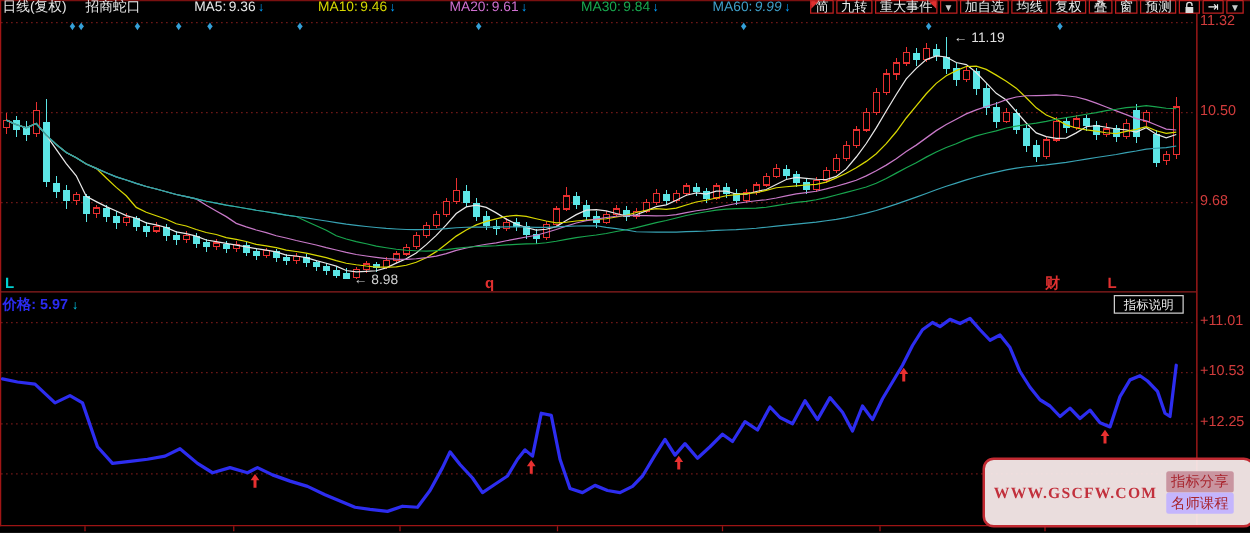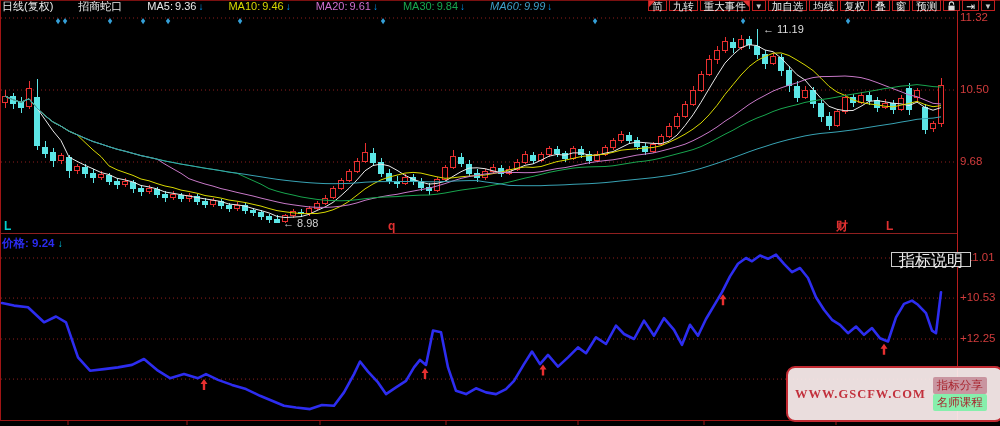--- a/index.html
+++ b/index.html
@@ -1,40 +1,40 @@
 <!DOCTYPE html>
 <html><head>
 <meta charset="utf-8">
 <style>
   html,body{margin:0;padding:0;background:#222;}
   #app{position:relative;width:1000px;height:426px;background:#000;overflow:hidden;
        font-family:"Liberation Sans","DejaVu Sans",sans-serif;}
   #chart-svg{position:absolute;left:0;top:0;}
   
   #topbar{position:absolute;left:2px;top:0;height:13px;display:flex;align-items:center;
-          gap:25px;font-size:11px;line-height:13px;white-space:nowrap;}
+          gap:15px;font-size:11px;line-height:13px;white-space:nowrap;}
   #topbar .wh{color:#e8e8e8;}
-  .ma-item{display:flex;gap:2px;align-items:center;}
+  .ma-item{display:flex;gap:2px;align-items:center;margin-left:28px;}
   .dn-arrow{color:#00a0ff;font-weight:bold;font-size:10px;}
   
   #toolbar{position:absolute;right:5px;top:0;display:flex;gap:2px;align-items:flex-start;}
   .tbtn{position:relative;border:1px solid #c02020;background:#000;color:#ececec;
         font-size:10.5px;line-height:11px;height:11px;padding:0 3px;cursor:pointer;}
   .tbtn.small{color:#c8c8c8;font-size:8px;padding:0 2px;}
   .badge-tl::before{content:"";position:absolute;left:0;top:0;border:3px solid transparent;
         border-left-color:#e03030;border-top-color:#e03030;}
   .badge-tr::after{content:"";position:absolute;right:0;top:0;border:3px solid transparent;
         border-right-color:#e03030;border-top-color:#e03030;}
   
   .axis-label{position:absolute;left:960px;font-size:11.5px;color:#d23c3c;}
   
   #price-readout{position:absolute;left:2px;top:236px;font-size:11.5px;color:#2b2bf0;font-weight:bold;}
   #price-readout .dn-arrow{color:#00c8e8;}
-  #indicator-help{position:absolute;left:891px;top:252px;border:1px solid #cdcdcd;background:#000;
-        color:#ececec;font-size:16px;line-height:15px;height:15px;padding:0 7px;cursor:pointer;}
+  #indicator-help{position:absolute;left:891px;top:236px;border:1px solid #cdcdcd;background:#000;
+        color:#ececec;font-size:10px;line-height:15px;height:15px;padding:0 7px;cursor:pointer;}
   
   #watermark{position:absolute;right:-4px;top:366px;width:200px;height:52px;
         border:2px solid #c22a32;border-radius:9px;background:rgba(252,238,238,0.93);
         display:flex;align-items:center;gap:7px;padding:0 7px;}
   #wm-title{font-size:20px;font-weight:bold;color:#cf3545;letter-spacing:2px;line-height:22px;}
   #wm-url{font-family:"Liberation Serif","DejaVu Serif",serif;font-size:12.5px;font-weight:bold;
         color:#c2303c;letter-spacing:1px;}
   .wm-badge{display:block;font-size:11.5px;color:#a8252e;padding:1px 4px;margin:0 0;
         border-radius:2px;text-align:center;white-space:nowrap;}
 </style>
@@ -360,21 +360,21 @@
       <span class="ma-txt" style="color: rgb(207, 111, 207);">MA20:</span>
         <span class="ma-txt" style="color: rgb(207, 111, 207);">9.61</span>
         <span class="dn-arrow">↓</span>
     </span>
     <span class="ma-item">
       <span class="ma-txt" style="color: rgb(24, 168, 79);">MA30:</span>
         <span class="ma-txt" style="color: rgb(24, 168, 79);">9.84</span>
         <span class="dn-arrow">↓</span>
     </span>
     <span class="ma-item">
-      <span class="ma-txt" style="color: rgb(63, 159, 200); font-style: italic;">MA60:</span>
+      <span class="ma-txt" style="color: rgb(63, 159, 200);">MA60:</span>
         <span class="ma-txt" style="color: rgb(63, 159, 200); font-style: italic;">9.99</span>
         <span class="dn-arrow">↓</span>
     </span>
   </div>
 
   <div id="toolbar">
     <button class="tbtn badge-tl">简</button>
     <button class="tbtn">九转</button>
     <button class="tbtn badge-tr">重大事件</button>
     <button class="tbtn small">▼</button>
@@ -394,27 +394,27 @@
 
   <span class="axis-label" style="top: 11px;">11.32</span>
   <span class="axis-label" style="top: 83px;">10.50</span>
   <span class="axis-label" style="top: 155px;">9.68</span>
   <span class="axis-label" style="top: 251px;">+11.01</span>
   <span class="axis-label" style="top: 291px;">+10.53</span>
   <span class="axis-label" style="top: 332px;">+12.25</span>
 
   <div id="price-readout">
     <span>价格:</span>
-    <span>9.24</span>
+    <span>5.97</span>
     <span class="dn-arrow">↓</span>
   </div>
   <button id="indicator-help">指标说明</button>
 
   <div id="watermark">
     <div>
       <div id="wm-url">WWW.GSCFW.COM</div>
     </div>
     <div>
       <span class="wm-badge" style="background: rgb(201, 149, 160);">指标分享</span>
-      <span class="wm-badge" style="background: #86efac; font-family: Liberation Serif, serif;">名师课程</span>
+      <span class="wm-badge" style="background: #c4b5fd; font-family: Liberation Serif, serif;">名师课程</span>
     </div>
   </div>
 </div>
 
 </body></html>

